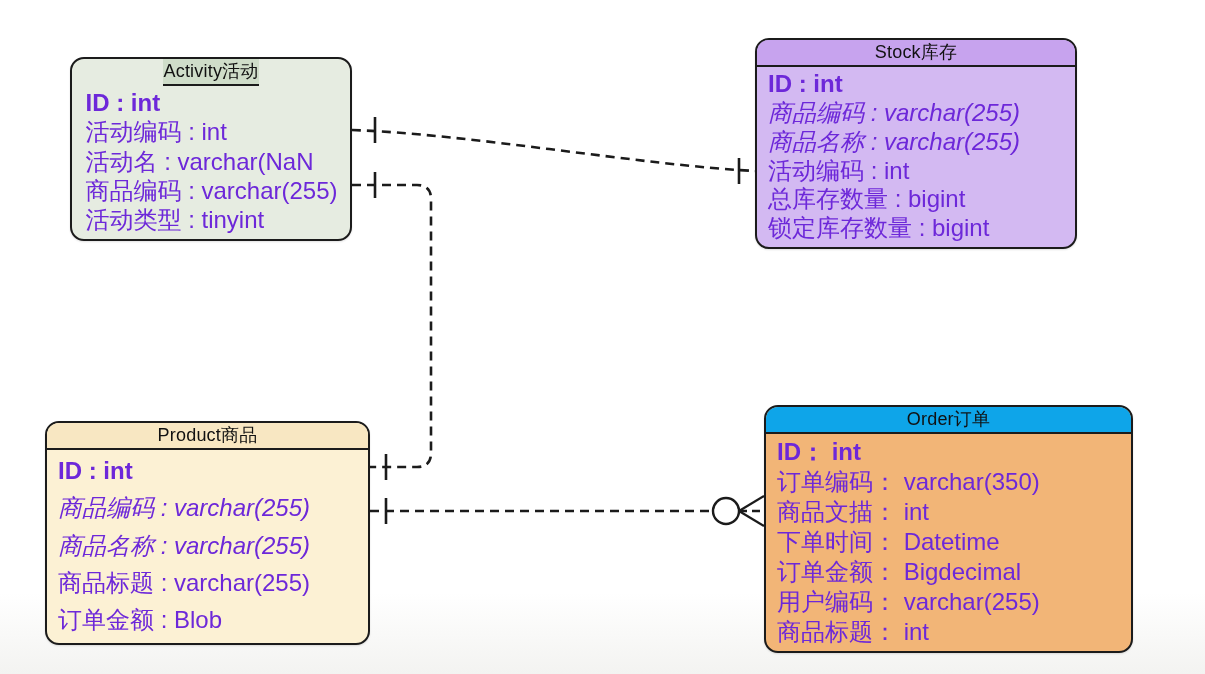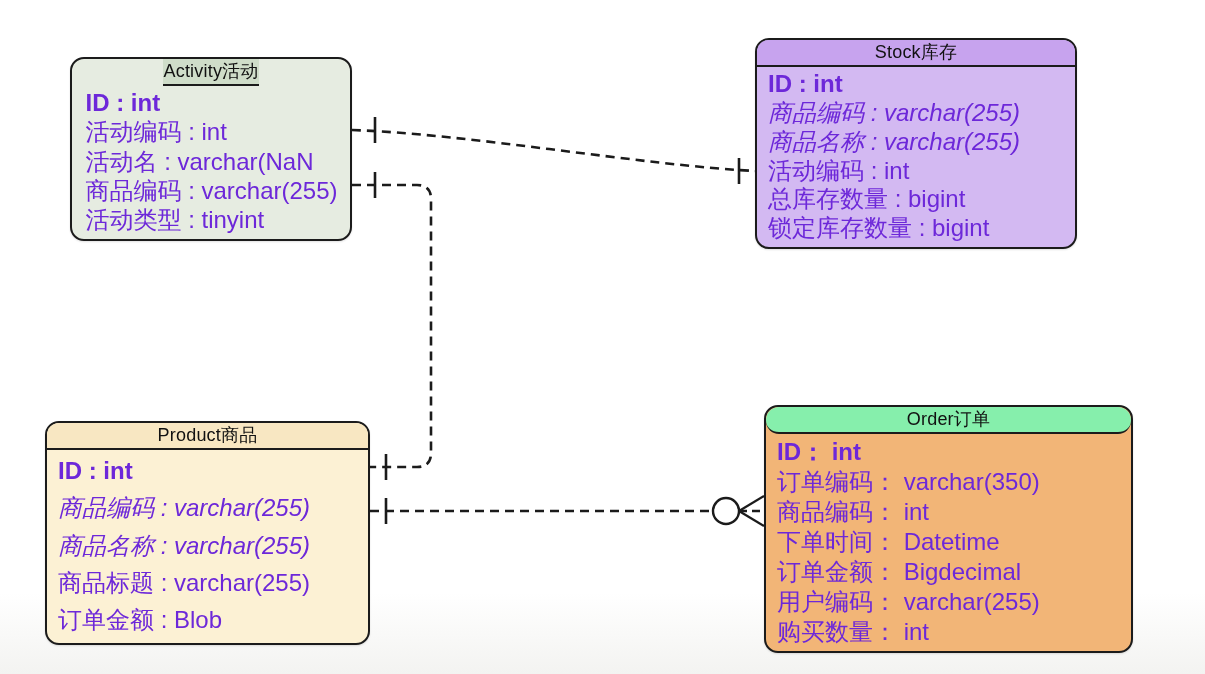--- a/index.html
+++ b/index.html
@@ -109,25 +109,25 @@
     <div class="tbody">
       <div class="row pk">ID : int</div>
       <div class="row it">商品编码 : varchar(255)</div>
       <div class="row it">商品名称 : varchar(255)</div>
       <div class="row">商品标题 : varchar(255)</div>
       <div class="row">订单金额 : Blob</div>
     </div>
   </div>
 
   <div class="entity" style="left: 764px; top: 405px; width: 369px; height: 248px; background-color: rgb(242, 181, 119);">
-    <div class="thead" style="background-color: #86efac; border-radius: 13px;">Order订单</div>
+    <div class="thead" style="background-color: #0ea5e9;">Order订单</div>
     <div class="tbody">
       <div class="row pk">ID： int</div>
       <div class="row">订单编码： varchar(350)</div>
-      <div class="row">商品编码： int</div>
+      <div class="row">商品文描： int</div>
       <div class="row">下单时间： Datetime</div>
       <div class="row">订单金额： Bigdecimal</div>
       <div class="row">用户编码： varchar(255)</div>
-      <div class="row">购买数量： int</div>
+      <div class="row">商品标题： int</div>
     </div>
   </div>
 
 </div>
 
 </body></html>

